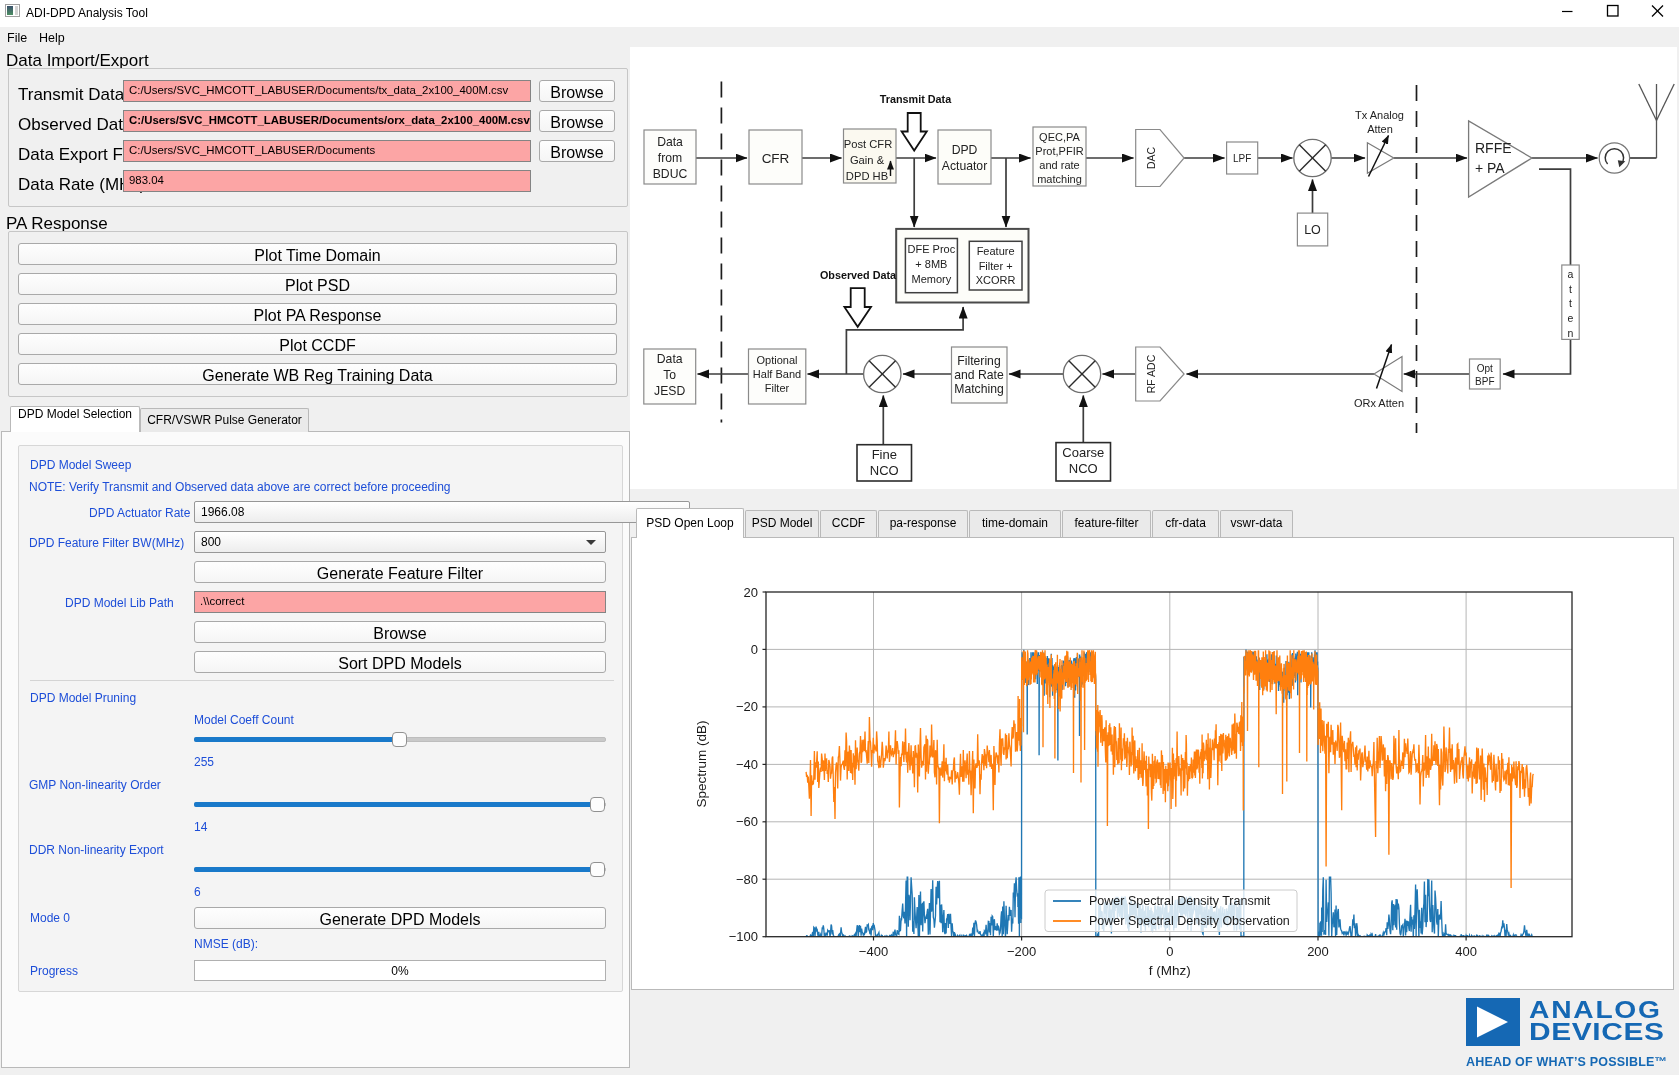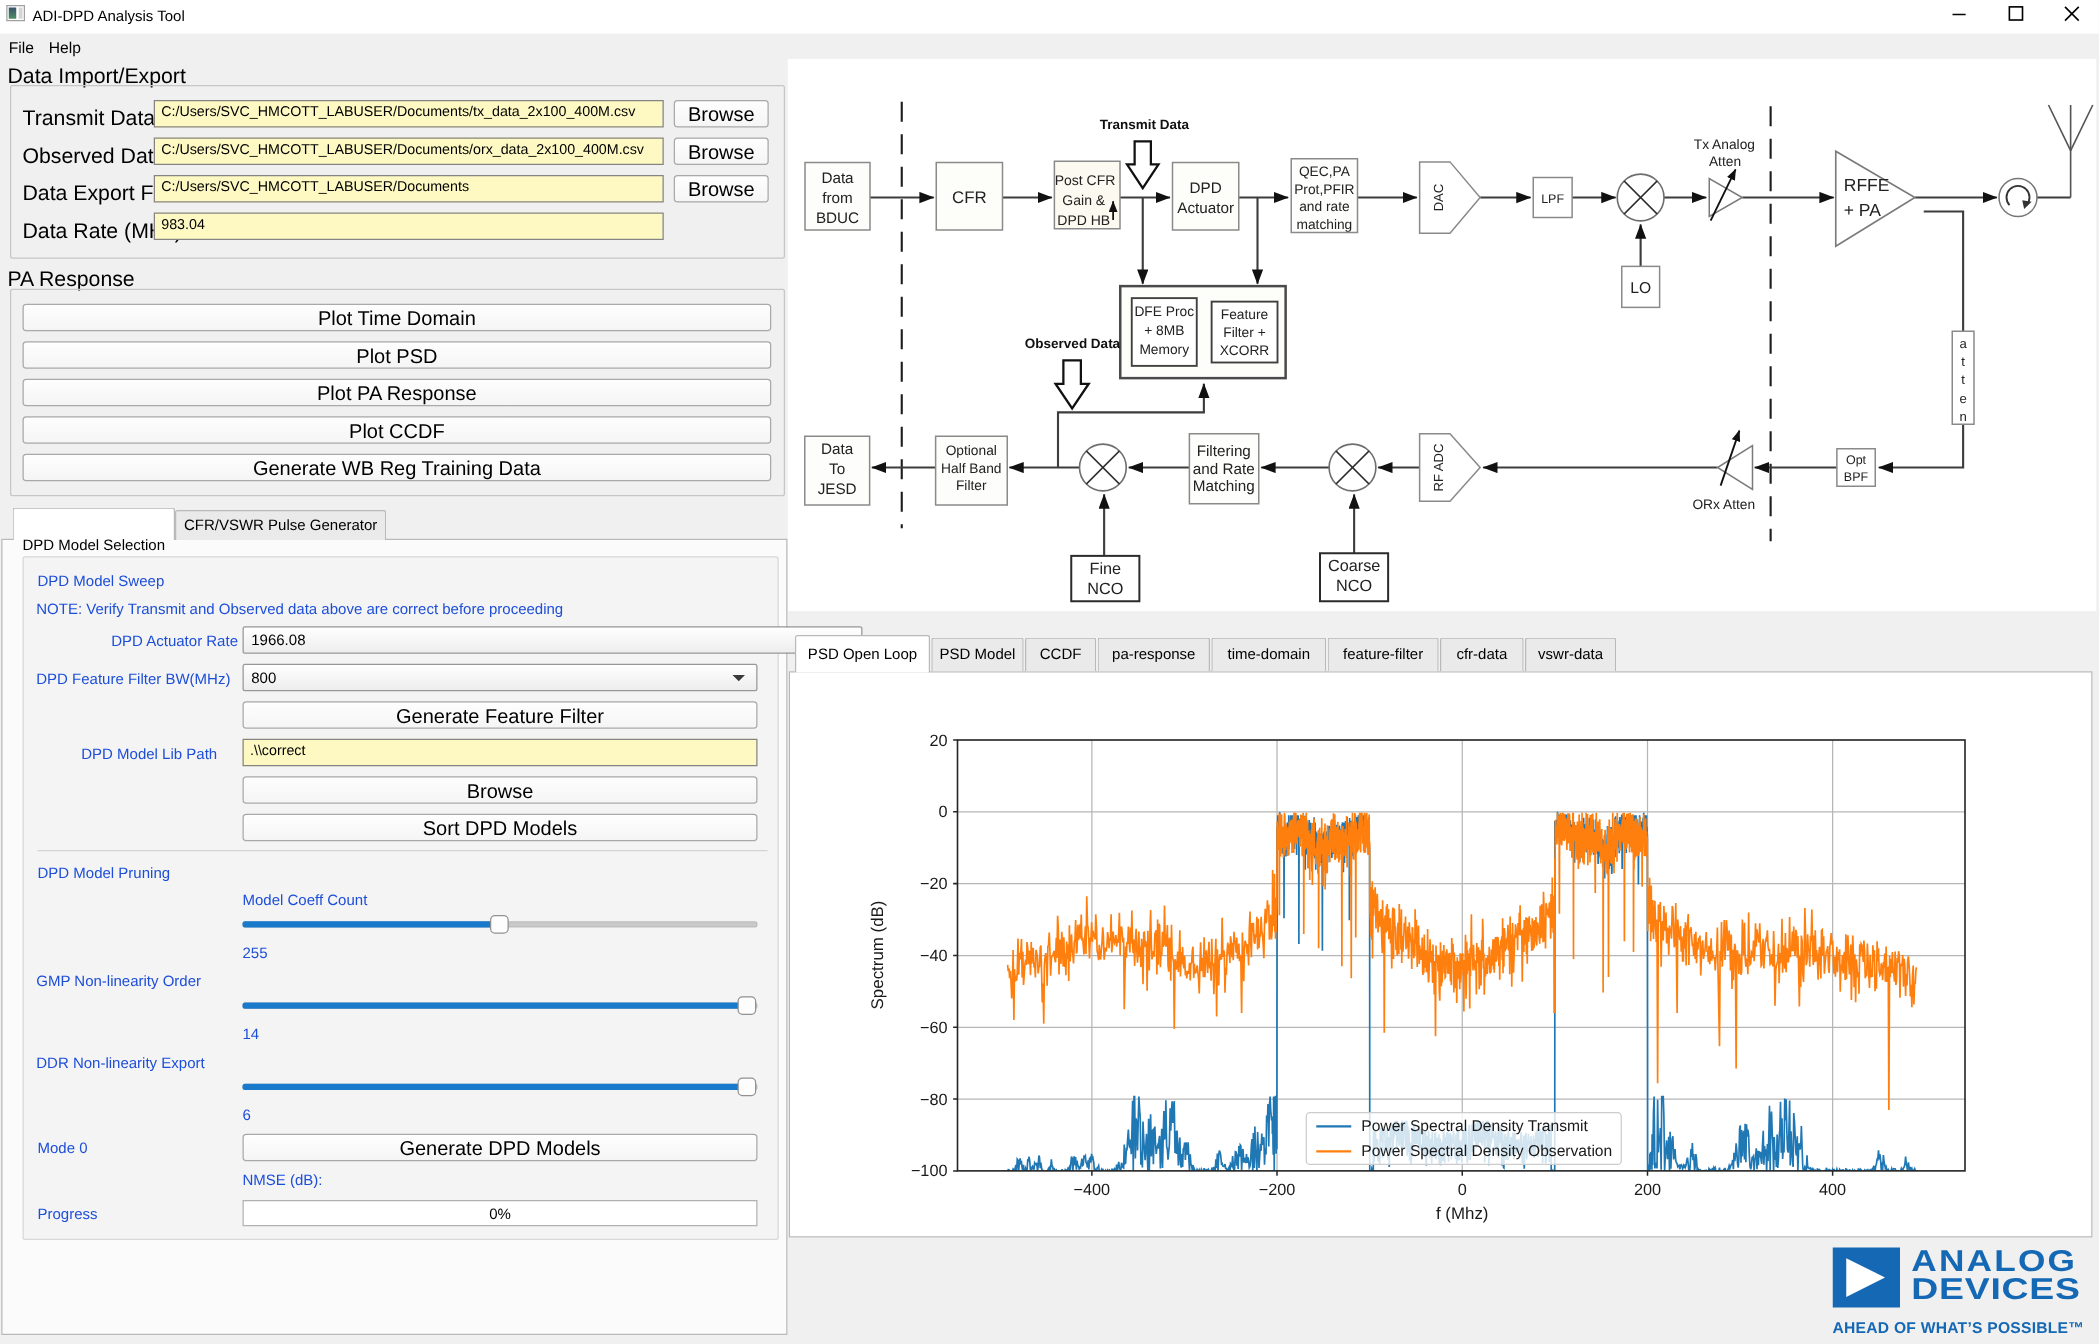--- a/index.html
+++ b/index.html
@@ -9,21 +9,21 @@
 #titlebar { position:absolute; left:0; top:0; width:1679px; height:27px; background:#ffffff; }
 #titlebar .t { position:absolute; left:26px; top:6px; font-size:12px; color:#000; }
 #appicon { position:absolute; left:5px; top:4px; width:15px; height:13px; background:#ffffff; border:1px solid #a0a0a0; }
 #appicon:before { content:""; position:absolute; left:1px; top:1px; width:6px; height:9px; background:linear-gradient(#3a516c,#4d8f63); }
 #appicon:after { content:""; position:absolute; right:1px; top:1px; width:3px; height:9px; background:#d4d4d4; }
 #menubar { position:absolute; left:0; top:27px; width:1679px; height:20px; background:#f0f0f0; }
 #menubar span { position:absolute; top:3.5px; font-size:12.5px; color:#000; }
 .winbtn { position:absolute; top:0; height:27px; }
 .glabel { position:absolute; font-size:17px; color:#000; white-space:nowrap; }
 .gbox { position:absolute; border:1px solid #c6c6c6; border-radius:2px; }
-.tfield { position:absolute; background:#fef9c3; border:1px solid #848484; font-size:11.4px;
+.tfield { position:absolute; background:#fca5a5; border:1px solid #848484; font-size:11.4px;
   color:#000; padding:3px 0 0 5px; white-space:nowrap; overflow:hidden; height:22px; }
 .btn { position:absolute; background:linear-gradient(#fefefe,#f5f5f5); border:1px solid #a9a9a9;
   border-radius:3px; font-size:16px; color:#000; text-align:center; height:22px; padding-top:3px; }
 .tab-active { position:absolute; background:#fff; border:1px solid #b9b9b9; border-bottom:none;
   border-radius:2px 2px 0 0; font-size:12px; text-align:center; z-index:3; }
 .tab { position:absolute; background:#eaeaea; border:1px solid #b9b9b9; border-bottom:none;
   border-radius:2px 2px 0 0; font-size:12px; text-align:center; z-index:2; }
 .combo { position:absolute; background:linear-gradient(#ffffff,#ededed); border:1px solid #979797;
   border-radius:2px; font-size:12px; color:#000; padding:3px 0 0 6px; height:22px; }
 .combo:after { content:""; position:absolute; right:9px; top:8px; width:0; height:0;
@@ -50,36 +50,36 @@
     <span style="left:39px">Help</span>
   </div>
 
 <div class="glabel" style="left:6px;top:51px;">Data Import/Export</div>
 <div class="gbox" style="left:8px;top:68px;width:620px;height:139px;"></div>
 <div class="glabel" style="left:18px;top:85px;">Transmit Data</div>
 <div class="glabel" style="left:18px;top:115px;">Observed Data</div>
 <div class="glabel" style="left:18px;top:145px;">Data Export Folder</div>
 <div class="glabel" style="left:18px;top:175px;">Data Rate (MHz)</div>
 <div class="tfield" style="left:123px;top:80px;width:408px;">C:/Users/SVC_HMCOTT_LABUSER/Documents/tx_data_2x100_400M.csv</div>
-<div class="tfield" style="left:123px;top:110px;width:408px;">C:/Users/SVC_HMCOTT_LABUSER/Documents/orx_data_2x100_400M.csv</div>
+<div class="tfield" style="left:123px;top:110px;width:408px;font-weight:bold;">C:/Users/SVC_HMCOTT_LABUSER/Documents/orx_data_2x100_400M.csv</div>
 <div class="tfield" style="left:123px;top:140px;width:408px;">C:/Users/SVC_HMCOTT_LABUSER/Documents</div>
 <div class="tfield" style="left:123px;top:170px;width:408px;">983.04</div>
 <div class="btn" style="left:539px;top:80px;width:76px;">Browse</div>
 <div class="btn" style="left:539px;top:110px;width:76px;">Browse</div>
 <div class="btn" style="left:539px;top:140px;width:76px;">Browse</div>
 
 <div class="glabel" style="left:6px;top:214px;">PA Response</div>
 <div class="gbox" style="left:8px;top:231px;width:620px;height:166px;"></div>
 <div class="btn" style="left:18px;top:243px;width:599px;">Plot Time Domain</div>
 <div class="btn" style="left:18px;top:273px;width:599px;">Plot PSD</div>
 <div class="btn" style="left:18px;top:303px;width:599px;">Plot PA Response</div>
 <div class="btn" style="left:18px;top:333px;width:599px;">Plot CCDF</div>
 <div class="btn" style="left:18px;top:363px;width:599px;">Generate WB Reg Training Data</div>
 
-<div class="tab-active" style="left:10px;top:406px;width:130px;height:26px;padding-top:22px;">DPD Model Selection</div>
+<div class="tab-active" style="left:10px;top:406px;width:130px;height:26px;padding-top:0;">DPD Model Selection</div>
 <div class="tab" style="left:140px;top:408px;width:169px;height:24px;padding-top:4px;">CFR/VSWR Pulse Generator</div>
 <div class="abs" style="left:1px;top:431px;width:629px;height:637px;background:#fbfbfb;border:1px solid #b9b9b9;z-index:1;"></div>
 <div class="abs" style="left:18px;top:445px;width:605px;height:547px;background:#f4f4f4;border:1px solid #d7d7d7;border-radius:2px;z-index:2;"></div>
 
 <div class="small" style="left:30px;top:458px;z-index:3;">DPD Model Sweep</div>
 <div class="small" style="left:29px;top:480px;z-index:3;">NOTE: Verify Transmit and Observed data above are correct before proceeding</div>
 <div class="small" style="left:89px;top:506px;z-index:3;">DPD Actuator Rate</div>
 <div class="combo" style="left:194px;top:501px;width:496px;z-index:3;">1966.08</div>
 <div class="small" style="left:29px;top:536px;z-index:3;">DPD Feature Filter BW(MHz)</div>
 <div class="combo" style="left:194px;top:531px;width:412px;z-index:3;">800</div>

